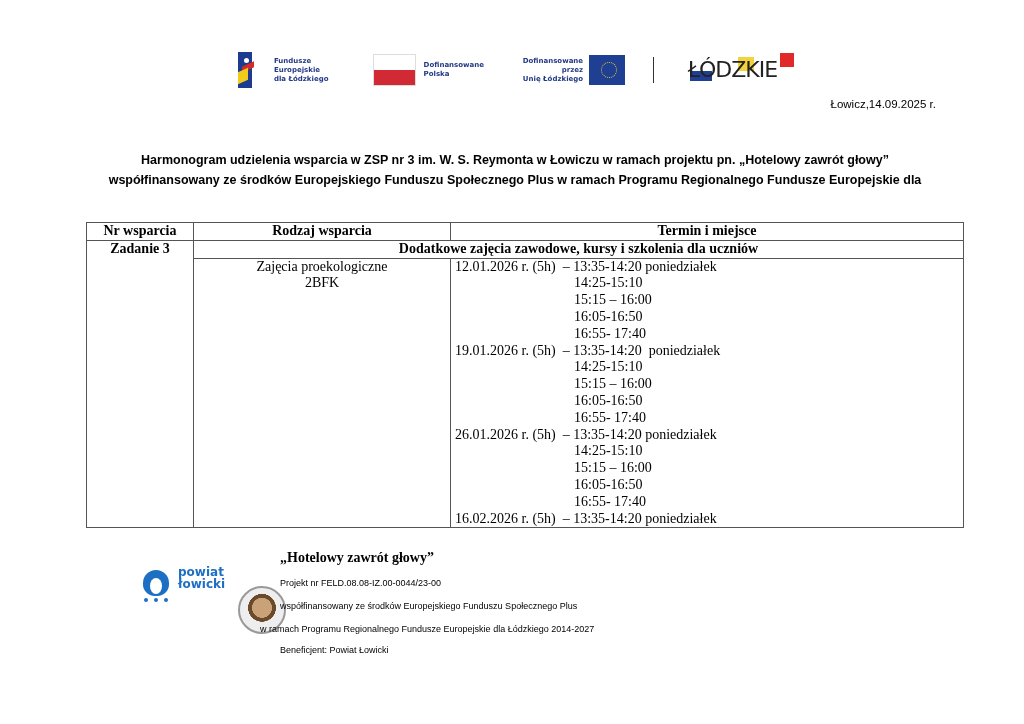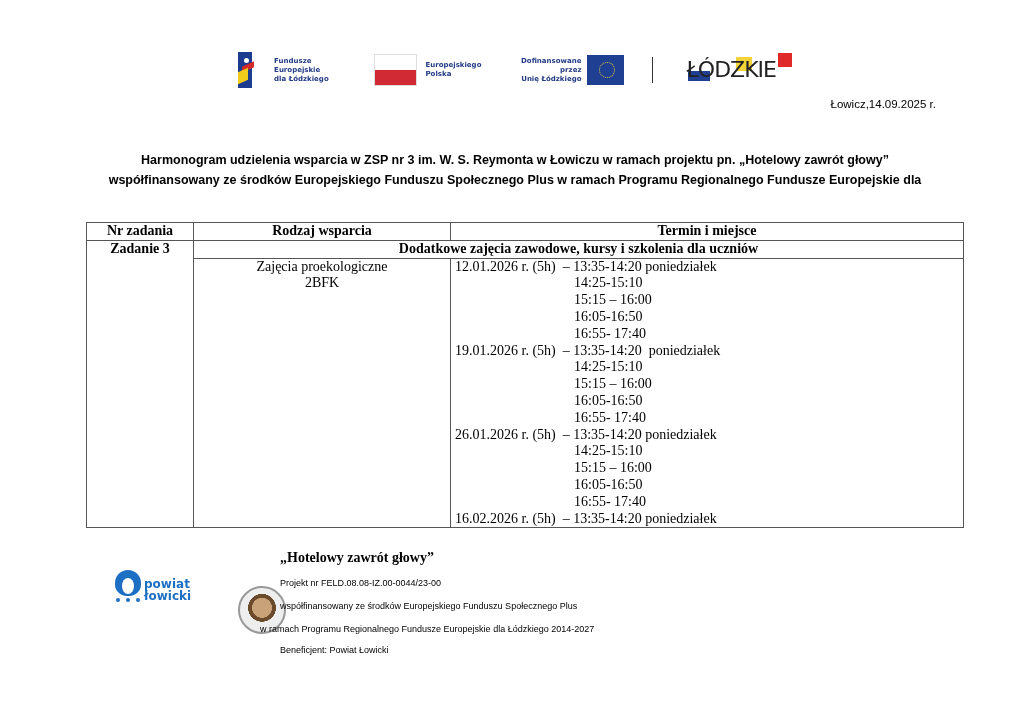--- a/index.html
+++ b/index.html
@@ -30,21 +30,21 @@
   table.sched{position:absolute;left:86px;top:222px;width:878px;border-collapse:collapse;font-family:"Liberation Serif",serif;font-size:14px;}
   table.sched td{border:1px solid #555;padding:0 4px;vertical-align:top;line-height:16.8px;}
   .th{font-weight:bold;text-align:center;}
   .c1{width:98px;}
   .c2{width:248px;}
   .subj{text-align:center;}
   .sched-line{white-space:pre;}
   .footer{left:280px;width:400px;text-align:left;}
   .f-title{top:550px;font-family:"Liberation Serif",serif;font-weight:bold;font-size:14px;}
   .f-line{font-family:"Liberation Sans",sans-serif;font-size:9px;}
-  .powiat{left:112px;top:566px;display:flex;align-items:flex-end;}
+  .powiat{left:140px;top:566px;display:flex;align-items:flex-start;gap:6px;}
   .flame{width:32px;height:36px;position:relative;}
   .flame .o{position:absolute;left:3px;top:4px;width:26px;height:26px;border-radius:50% 50% 45% 45%;background:#1d6fc4;}
   .flame .i{position:absolute;left:10px;top:12px;width:12px;height:16px;border-radius:50%;background:#fff;}
   .flame .d{position:absolute;top:32px;width:4px;height:4px;border-radius:50%;background:#1d6fc4;}
   .powiat-text{font-family:"DejaVu Sans",sans-serif;font-size:12px;line-height:12px;color:#1d6fc4;font-weight:bold;}
   .medal{left:238px;top:586px;width:44px;height:44px;border-radius:50%;border:2px solid #999;background:radial-gradient(circle at 50% 45%,#c9a27a 0 30%,#6a4a2a 31% 42%,#eee 43%);}
 </style>
 </head>
 <body>
 
@@ -58,21 +58,21 @@
     <div class="logo-text">
       <div>Fundusze Europejskie</div>
       <div>dla Łódzkiego</div>
     </div>
   </div>
   <div class="pl-flag">
       <div class="w"></div>
       <div class="r"></div>
     </div>
   <div class="logo-text logo-rp">
-    <div>Europejskiego</div>
+    <div>Dofinansowane</div>
     <div>Polska</div>
   </div>
   <div class="logo-text logo-eu-text">
     <div>Dofinansowane przez</div>
     <div>Unię Łódzkiego</div>
   </div>
   <div class="eu-flag">
       <div class="ring"></div>
     </div>
   <div class="sep"></div>
@@ -87,21 +87,21 @@
 <div class="abs date">Łowicz,14.09.2025 r.</div>
 
 <div class="abs title">
   <div>Harmonogram udzielenia wsparcia w ZSP nr 3 im. W. S. Reymonta w Łowiczu w ramach projektu pn. „Hotelowy zawrót głowy”</div>
   <div>współfinansowany ze środków Europejskiego Funduszu Społecznego Plus w ramach Programu Regionalnego Fundusze Europejskie dla</div>
 </div>
 
 <table class="sched">
   <tbody>
       <tr>
-    <td class="th c1">Nr zadania</td>
+    <td class="th c1">Nr wsparcia</td>
     <td class="th c2">Rodzaj wsparcia</td>
     <td class="th">Termin i miejsce</td>
   </tr>
   <tr>
     <td class="th" rowspan="2">Zadanie 3</td>
     <td class="th" colspan="2">Dodatkowe zajęcia zawodowe, kursy i szkolenia dla uczniów</td>
   </tr>
   <tr>
     <td class="subj">
       <div>Zajęcia proekologiczne</div>

